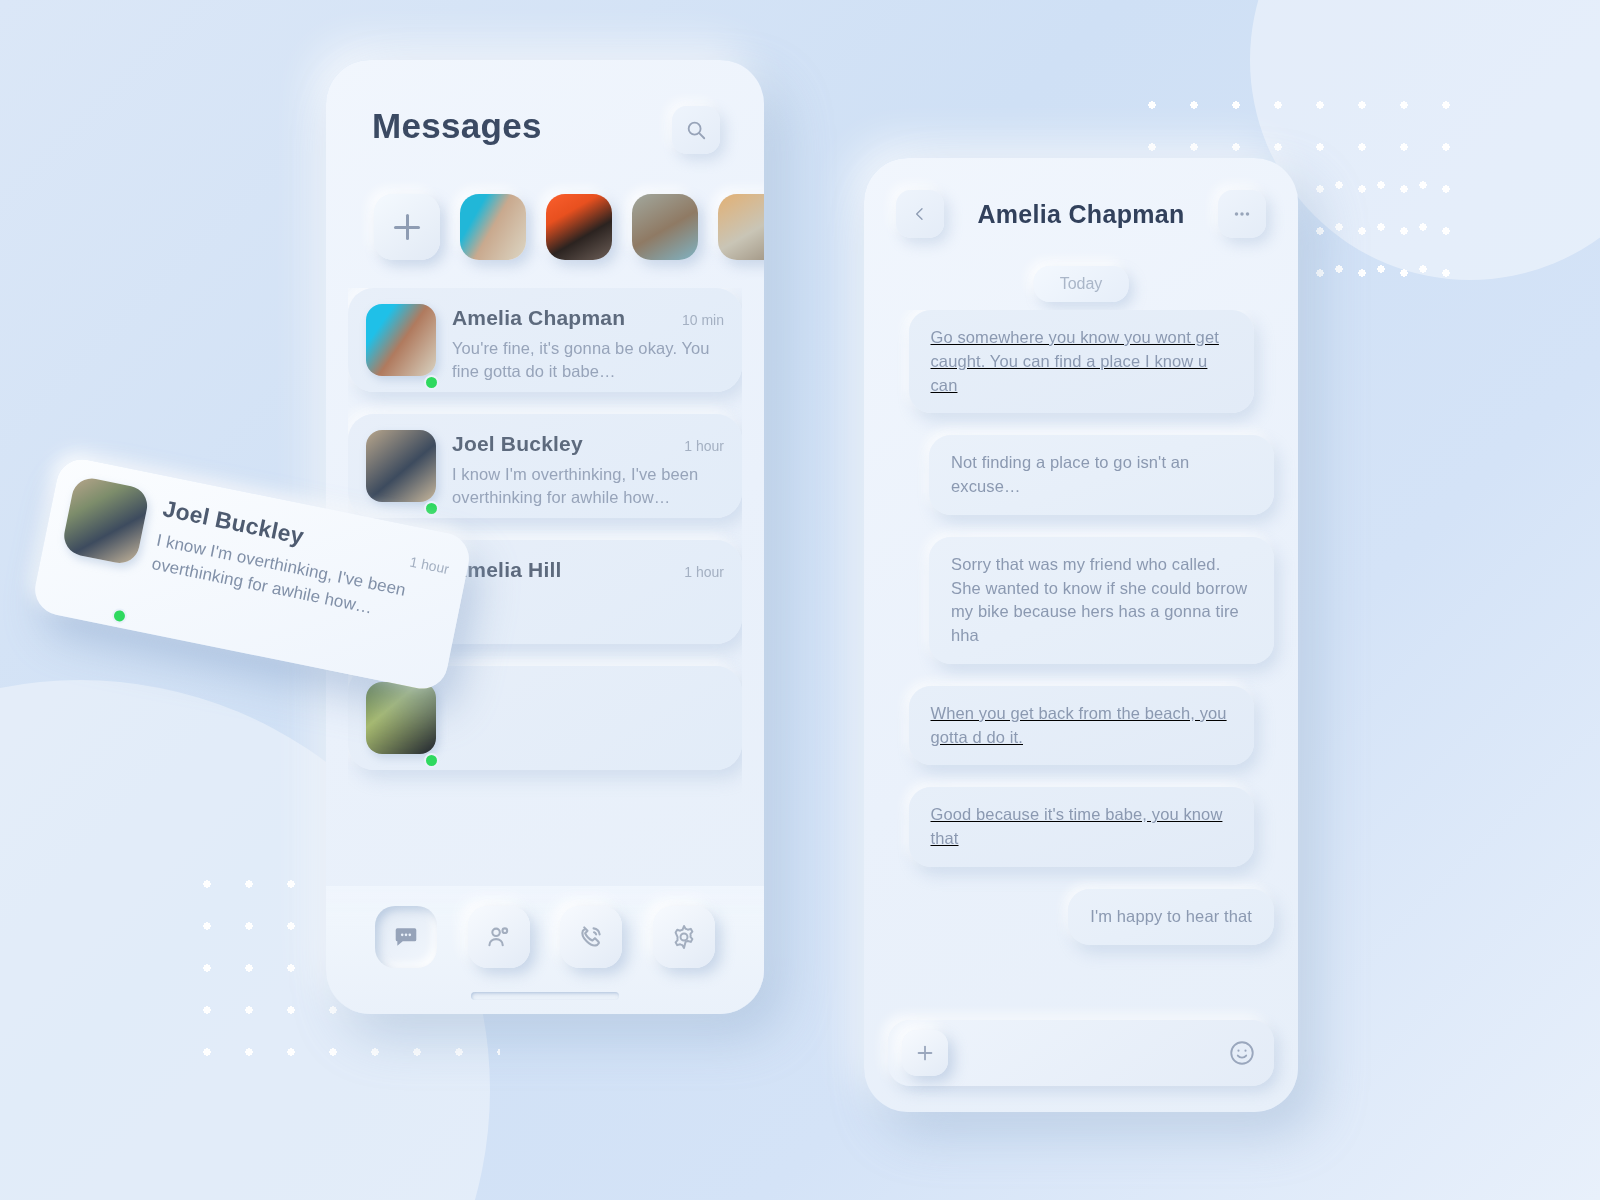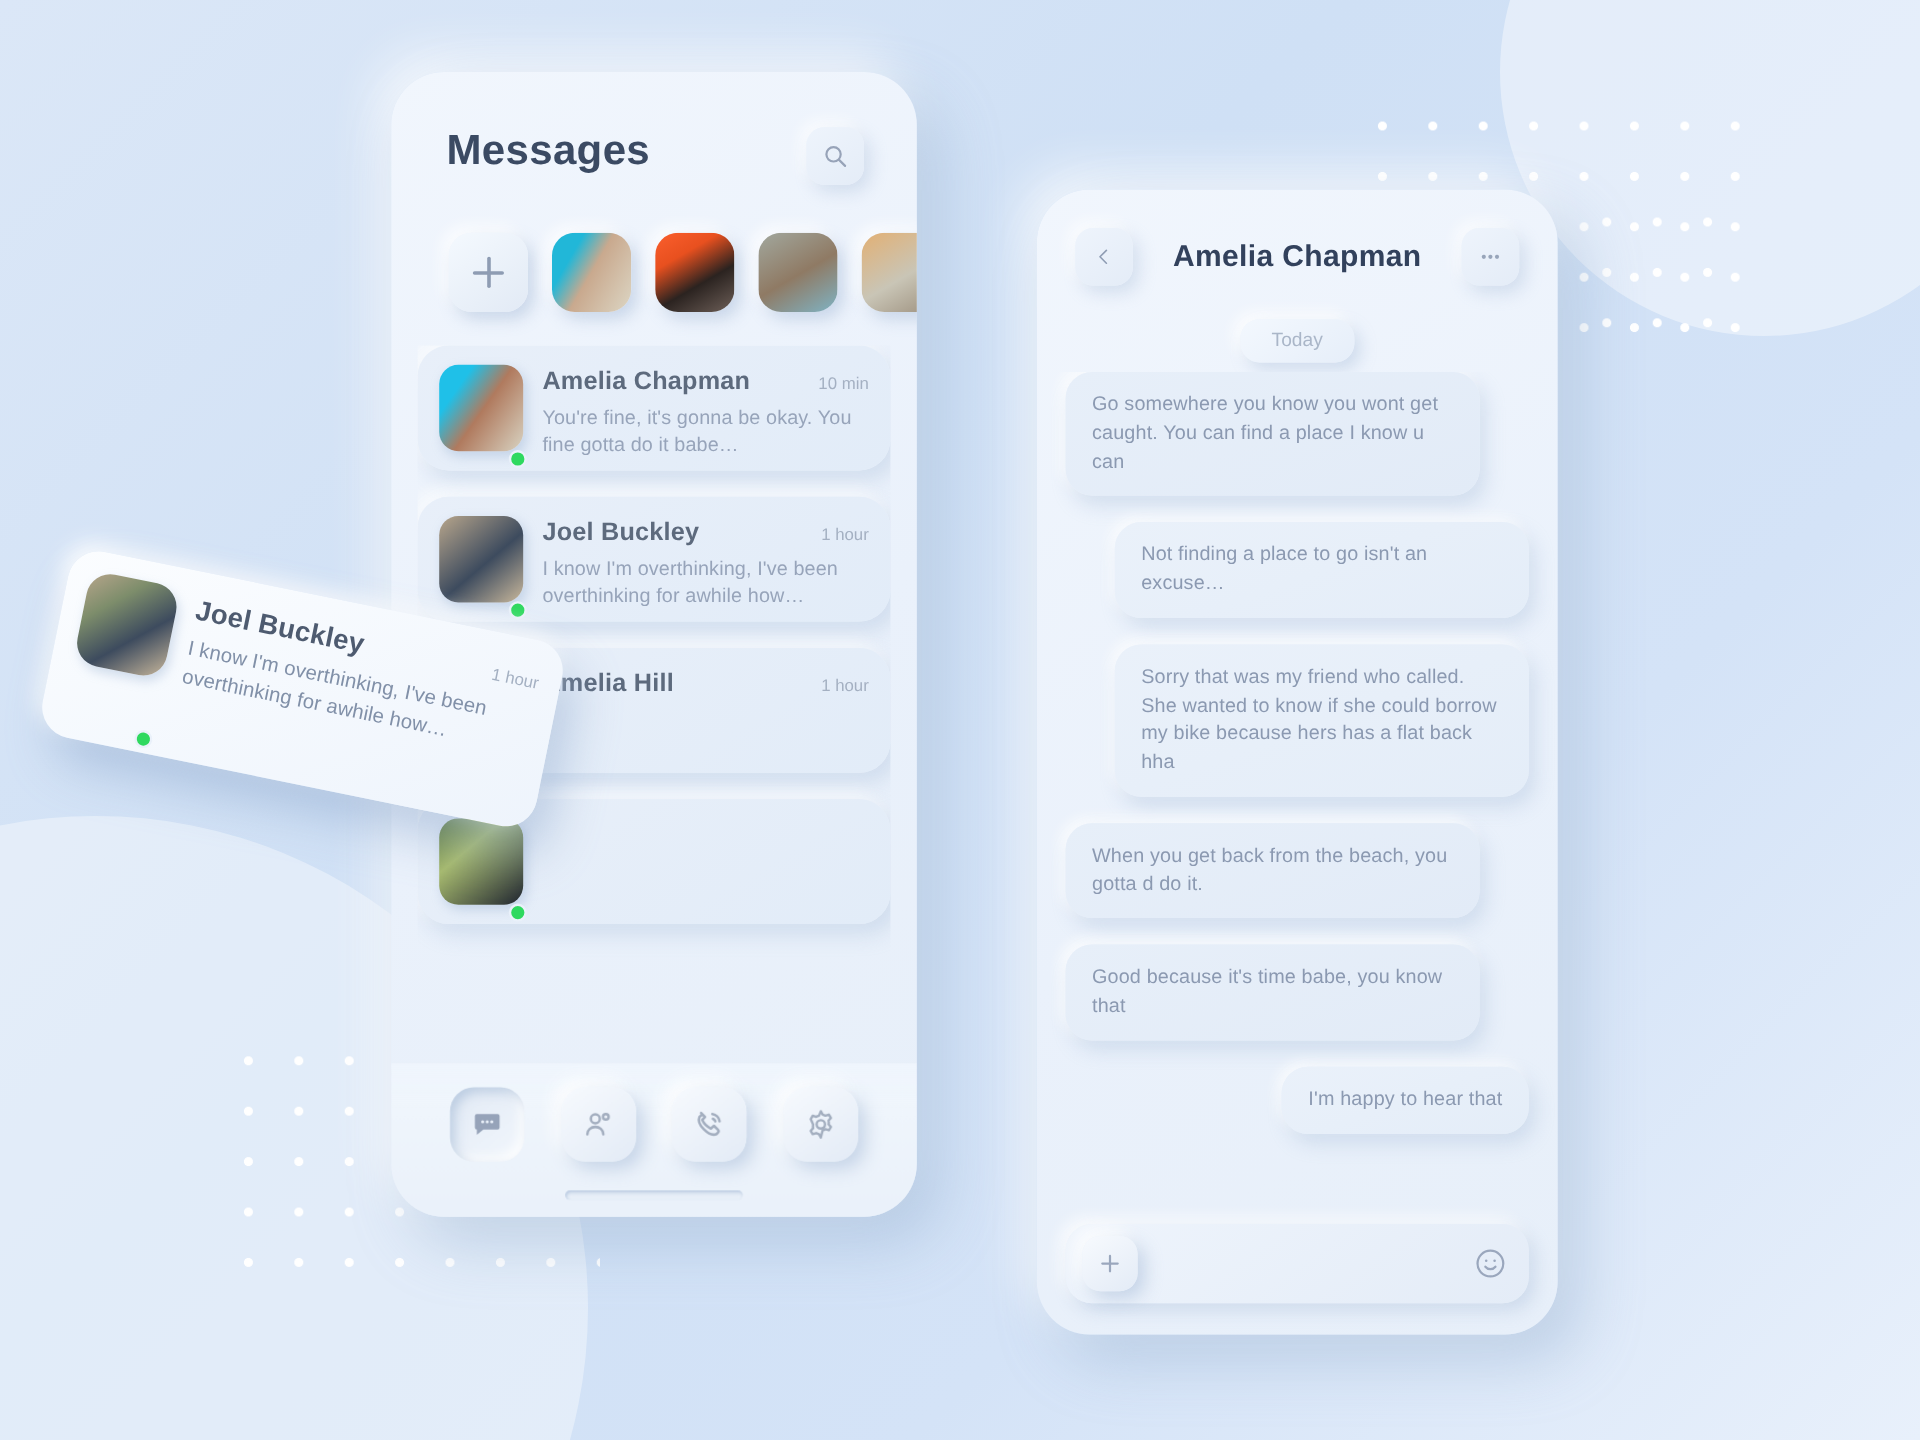--- a/index.html
+++ b/index.html
@@ -189,21 +189,21 @@
     font-size: 16px; color: #aab6c8;
     background: linear-gradient(145deg, #f3f8fe, #e6eef9);
     box-shadow: 5px 6px 13px rgba(150,175,208,0.35),
                 -5px -5px 12px rgba(255,255,255,0.9);
   }
   .chat-body {
     position: absolute; left: 0; top: 152px; width: 100%; height: 700px;
     padding: 0 24px; overflow: hidden;
   }
   .bubble-row { display: flex; margin-bottom: 22px; }
-  .bubble-row.in  { justify-content: flex-start; }
+  .bubble-row.in  { justify-content: center; text-decoration: underline; }
   .bubble-row.out { justify-content: flex-end; }
   .bubble {
     max-width: 345px; border-radius: 22px;
     padding: 16px 22px;
     font-size: 16.5px; line-height: 1.44; color: #8b99b1;
     letter-spacing: 0.12px;
     background: linear-gradient(160deg, #e7eff9 0%, #e2ebf7 100%);
     box-shadow: 5px 8px 16px rgba(150,175,208,0.30),
                 -4px -4px 11px rgba(255,255,255,0.80);
   }
@@ -390,21 +390,21 @@
   <div class="day-chip">Today</div>
 
   <div class="chat-body">
     <div class="bubble-row in">
       <div class="bubble">Go somewhere you know you wont get caught. You can find a place I know u can</div>
     </div>
     <div class="bubble-row out">
       <div class="bubble">Not finding a place to go isn't an excuse…</div>
     </div>
     <div class="bubble-row out">
-      <div class="bubble">Sorry that was my friend who called. She wanted to know if she could borrow my bike because hers has a flat back hha</div>
+      <div class="bubble">Sorry that was my friend who called. She wanted to know if she could borrow my bike because hers has a gonna tire hha</div>
     </div>
     <div class="bubble-row in">
       <div class="bubble">When you get back from the beach, you gotta d do it.</div>
     </div>
     <div class="bubble-row in">
       <div class="bubble">Good because it's time babe, you know that</div>
     </div>
     <div class="bubble-row out">
       <div class="bubble">I'm happy to hear that</div>
     </div>

